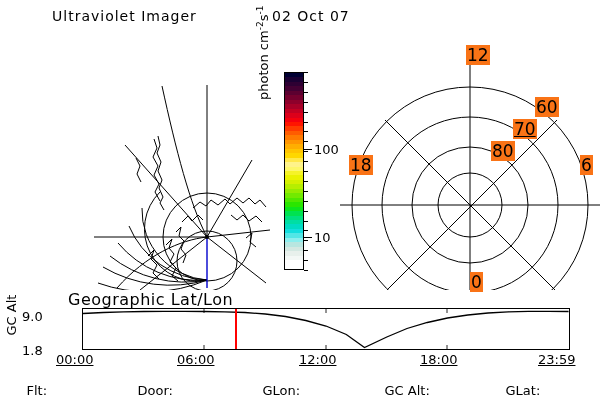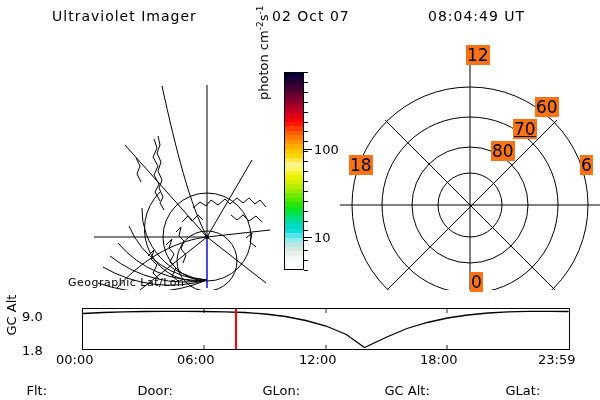--- a/index.html
+++ b/index.html
@@ -28,42 +28,41 @@
     left:255px;top:100px;width:140px;
     transform:rotate(-90deg);transform-origin:left top;
     font-size:13px;white-space:nowrap;
   }
   #colorbar-axis-label sup{font-size:9px;vertical-align:super;}
 
   
   .polar-label{position:absolute;font-size:17px;background:#f97316;padding:0 1px;}
 
   
-  #strip-title-left{left:68px;top:276px;font-size:11px;}
+  #strip-title-left{left:68px;top:290px;font-size:16px;}
   #strip-title-right{left:408px;top:292px;font-size:13px;}
   #strip-ylabel{
     left:4px;top:345px;width:60px;
     transform:rotate(-90deg);transform-origin:left top;
     font-size:13px;white-space:nowrap;text-align:center;
   }
   .strip-ytick{position:absolute;left:22px;font-size:13px;}
   #strip-plot{left:82px;top:308px;width:488px;height:42px;border:1px solid #000;box-sizing:border-box;}
-  .strip-xtick{position:absolute;top:352px;font-size:13px;}
+  .strip-xtick{position:absolute;top:352px;font-size:13px;text-decoration:underline;}
 
   
   .status{position:absolute;font-size:13px;white-space:pre;}
 </style>
 </head>
 <body>
 
 <div class="root">
 
   <div class="abs txt" id="header-title">Ultraviolet Imager</div>
   <div class="abs txt" id="header-date">02 Oct 07</div>
-  <div class="abs txt" id="header-time">08:04:49 UT</div>
 
   <svg class="abs" style="left:80px;top:40px;" width="190" height="250">
     <g fill="none" stroke="#000" stroke-width="1">
 
       <path d="M 127 240 A 133 133 0 0 1 23 227"></path>
       <path d="M 127 240 A 120 120 0 0 1 30 216"></path>
       <path d="M 127 240 A 105 105 0 0 1 38 203"></path>
       <path d="M 127 240 A 150 150 0 0 1 18 243"></path>
       <path d="M 127 240 A 88 88 0 0 1 49 186"></path>
       <path d="M 127 240 A 70 70 0 0 1 62 168"></path>

